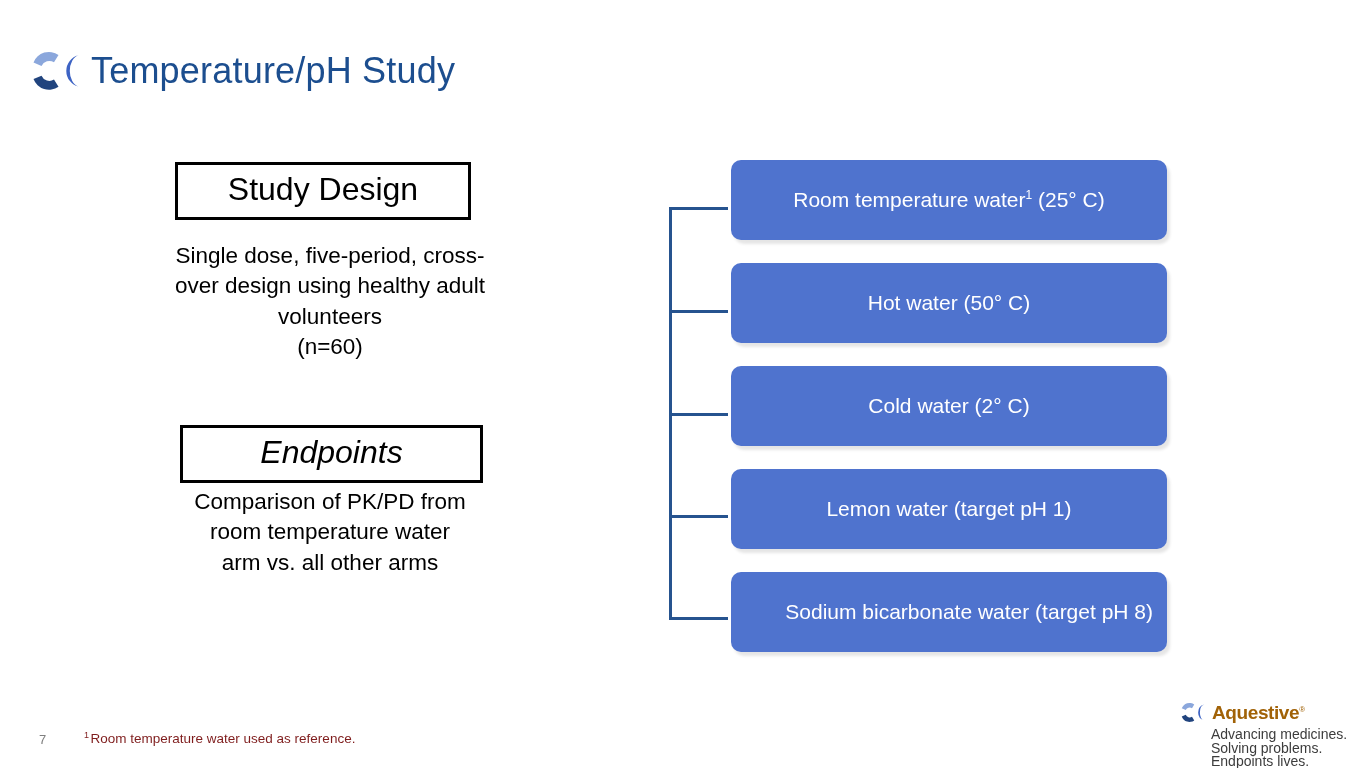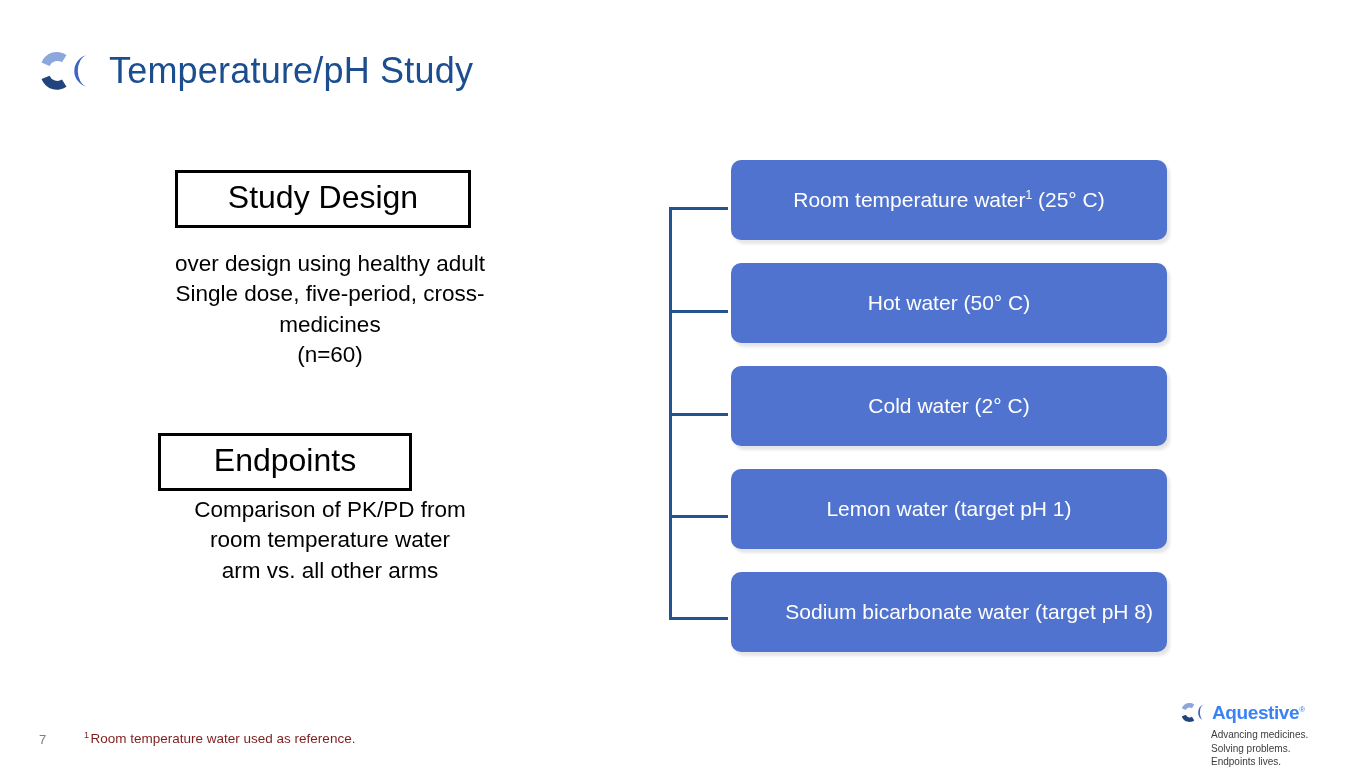--- a/index.html
+++ b/index.html
@@ -12,67 +12,68 @@
     height: 768px;
     position: relative;
     overflow: hidden;
     font-family: "Liberation Sans", sans-serif;
     color: #000000;
   }
 
   
   #slide-header {
     position: absolute;
-    left: 34px;
+    left: 26px;
     top: 48px;
     display: flex;
     align-items: center;
-    gap: 19px;
+    gap: 9px;
   }
   #header-logo {
     width: 56px;
     height: 46px;
     display: block;
     flex: 0 0 auto;
   }
   #slide-title {
     font-size: 36px;
     color: #1C4E8F;
     letter-spacing: 0.2px;
     white-space: nowrap;
     line-height: 1;
   }
 
   
   #left-column {
     position: absolute;
     left: 120px;
-    top: 170px;
+    top: 162px;
     width: 420px;
   }
   .heading-box {
     border: 3px solid #000000;
     background: #ffffff;
     text-align: center;
     box-sizing: border-box;
     padding: 4px 10px 7px;
   }
   .heading-box-label {
     font-size: 32px;
     line-height: 1.28;
     color: #000000;
     white-space: nowrap;
   }
   #study-design-box {
     width: 296px;
     margin-left: 55px;
   }
   #endpoints-box {
-    width: 254px;
-    margin-left: 38px;
+    width: 303px;
+    margin-left: 60px;
+    font-style: italic;
   }
   .body-paragraph {
     text-align: center;
     font-size: 22.5px;
     line-height: 30.5px;
     color: #000000;
   }
   #study-design-text {
     margin-top: 21px;
     width: 420px;
@@ -173,35 +174,35 @@
   }
   #corp-logo-mark {
     width: 28px;
     height: 23px;
     display: block;
     flex: 0 0 auto;
   }
   #corp-wordmark {
     font-size: 19px;
     font-weight: bold;
-    color: #3b82f6;
+    color: #a16207;
     letter-spacing: -0.4px;
     line-height: 1;
     position: relative;
   }
   #corp-wordmark sup {
     font-size: 8px;
     vertical-align: super;
     line-height: 0;
     font-weight: normal;
   }
   #corp-tagline {
     margin-top: 4px;
     margin-left: 33px;
-    font-size: 10px;
+    font-size: 14px;
     line-height: 13.6px;
     color: #3C3C3C;
   }
   #corp-tagline div { white-space: nowrap; }
 </style>
 </head>
 <body>
 
 <div id="slide-header">
   <svg id="header-logo" viewBox="0 0 56 46">
@@ -215,23 +216,23 @@
   <div id="slide-title">Temperature/pH Study</div>
 </div>
 
 <div id="left-column">
 
   <div class="heading-box" id="study-design-box">
     <div class="heading-box-label">Study Design</div>
   </div>
 
   <div class="body-paragraph" id="study-design-text">
+    <div>Single dose, five-period, cross-</div>
     <div>over design using healthy adult</div>
-    <div>Single dose, five-period, cross-</div>
-    <div>medicines</div>
+    <div>volunteers</div>
     <div>(n=60)</div>
   </div>
 
   <div class="spacer-block"></div>
 
   <div class="heading-box" id="endpoints-box">
     <div class="heading-box-label">Endpoints</div>
   </div>
 
   <div class="body-paragraph" id="endpoints-text">

